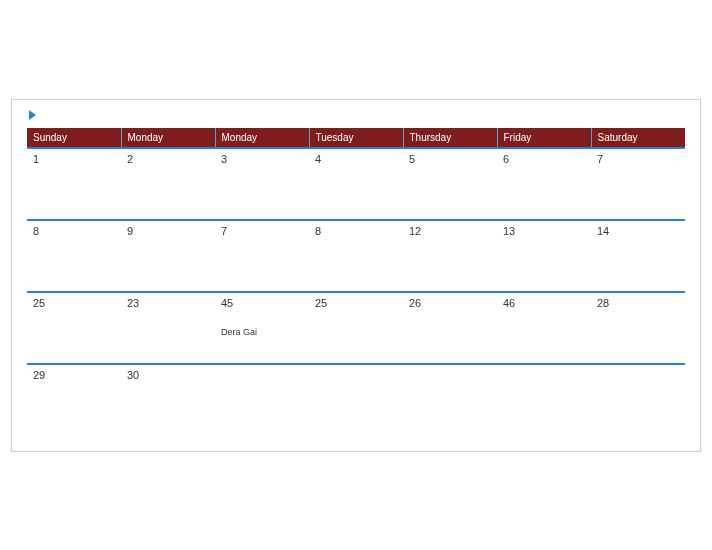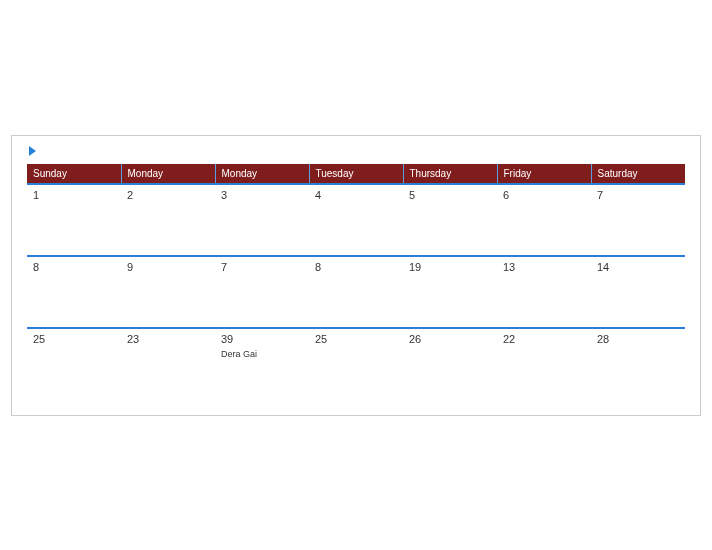--- a/index.html
+++ b/index.html
@@ -97,21 +97,21 @@
     }
     .day-number {
       font-size: 11px;
       color: #333;
       display: block;
     }
     .event-text {
       font-size: 9px;
       color: #333;
       display: block;
-      margin-top: 4px;
+      margin-top: 18px;
     }
   </style>
 </head>
 <body>
 
 <div class="calendar-container">
   <div class="calendar-header">
     <div class="logo">
       <span class="logo-general"></span>
       <span class="logo-blue">
@@ -166,48 +166,61 @@
           <td>
             <span class="day-number">9</span>
           </td>
           <td>
             <span class="day-number">7</span>
           </td>
           <td>
             <span class="day-number">8</span>
           </td>
           <td>
-            <span class="day-number">19</span>
+            <span class="day-number">12</span>
           </td>
           <td>
             <span class="day-number">13</span>
           </td>
           <td>
             <span class="day-number">14</span>
           </td>
         </tr>
         <tr class="week-row">
           <td>
             <span class="day-number">25</span>
           </td>
           <td>
             <span class="day-number">23</span>
           </td>
           <td>
-            <span class="day-number">39</span>
+            <span class="day-number">45</span>
             <span class="event-text">Dera Gai</span>
           </td>
           <td>
             <span class="day-number">25</span>
           </td>
           <td>
             <span class="day-number">26</span>
           </td>
           <td>
-            <span class="day-number">22</span>
+            <span class="day-number">46</span>
           </td>
           <td>
             <span class="day-number">28</span>
           </td>
+        </tr>
+        <tr class="week-row">
+          <td>
+            <span class="day-number">29</span>
+          </td>
+          <td>
+            <span class="day-number">30</span>
+          </td>
+          <td></td>
+          <td></td>
+          <td></td>
+          <td></td>
+          <td></td>
         </tr>
       </tbody>
   </table>
 </div>
 
 </body></html>

